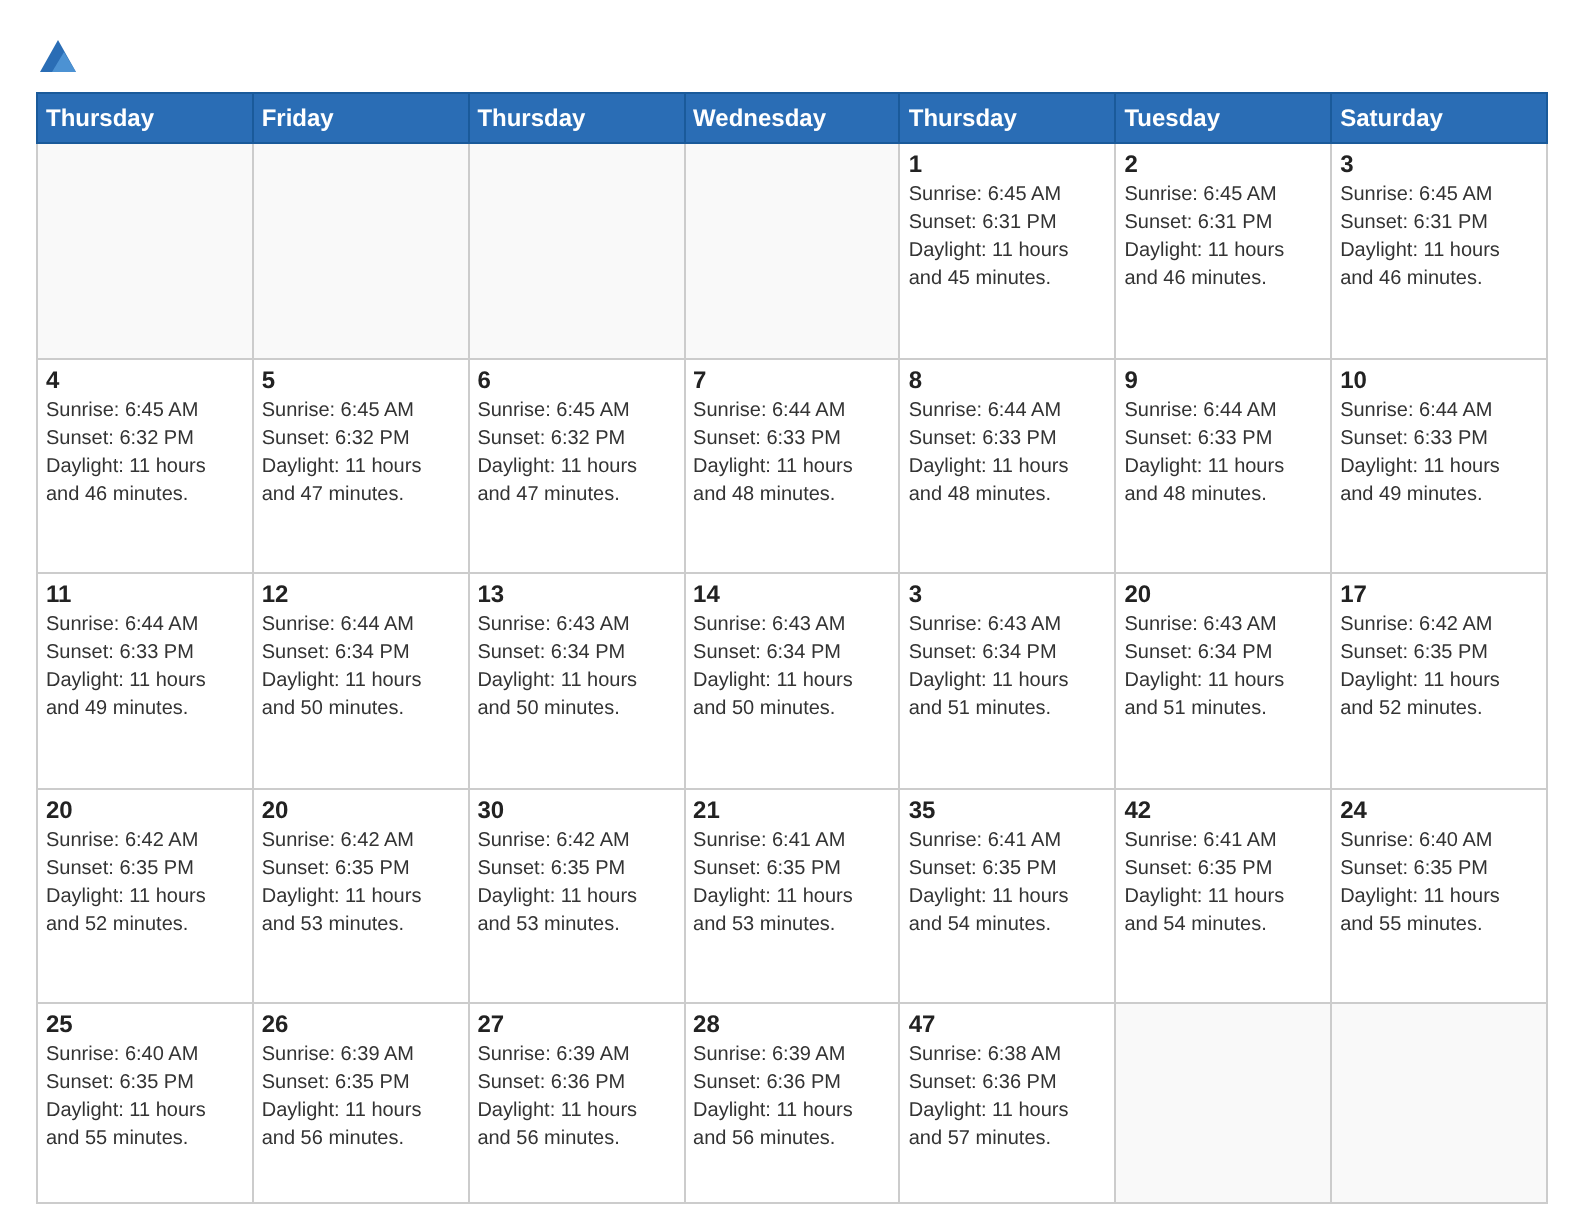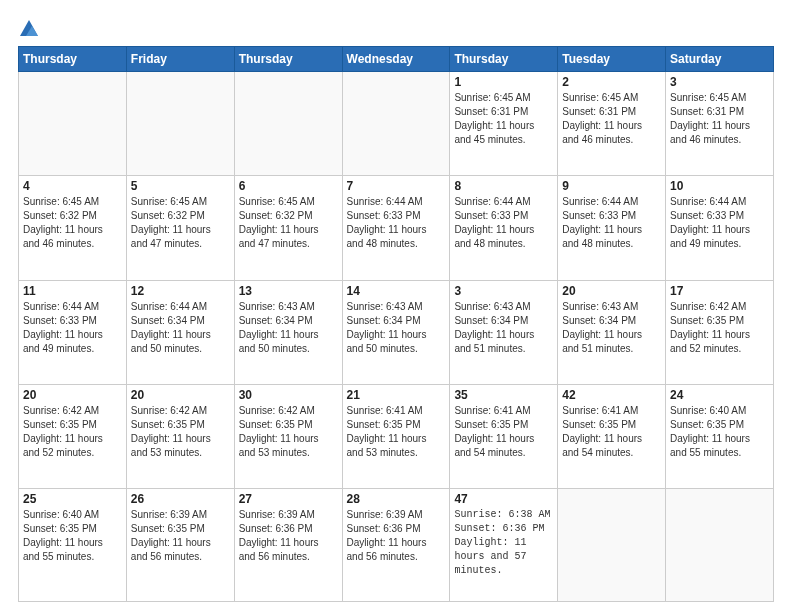--- a/index.html
+++ b/index.html
@@ -312,21 +312,21 @@
 Daylight: 11 hours and 56 minutes.</div>
           </td>
           <td>
             <span class="day-num">28</span>
             <div class="day-info" style="white-space: pre-line;">Sunrise: 6:39 AM
 Sunset: 6:36 PM
 Daylight: 11 hours and 56 minutes.</div>
           </td>
           <td>
             <span class="day-num">47</span>
-            <div class="day-info" style="white-space: pre-line; font-family: Liberation Mono, monospace;">Sunrise: 6:38 AM
+            <div class="day-info" style="white-space: pre-line;">Sunrise: 6:38 AM
 Sunset: 6:36 PM
 Daylight: 11 hours and 57 minutes.</div>
           </td>
           <td class="empty"></td>
           <td class="empty"></td>
         </tr>
       </tbody>
   </table>
 </div>
 

